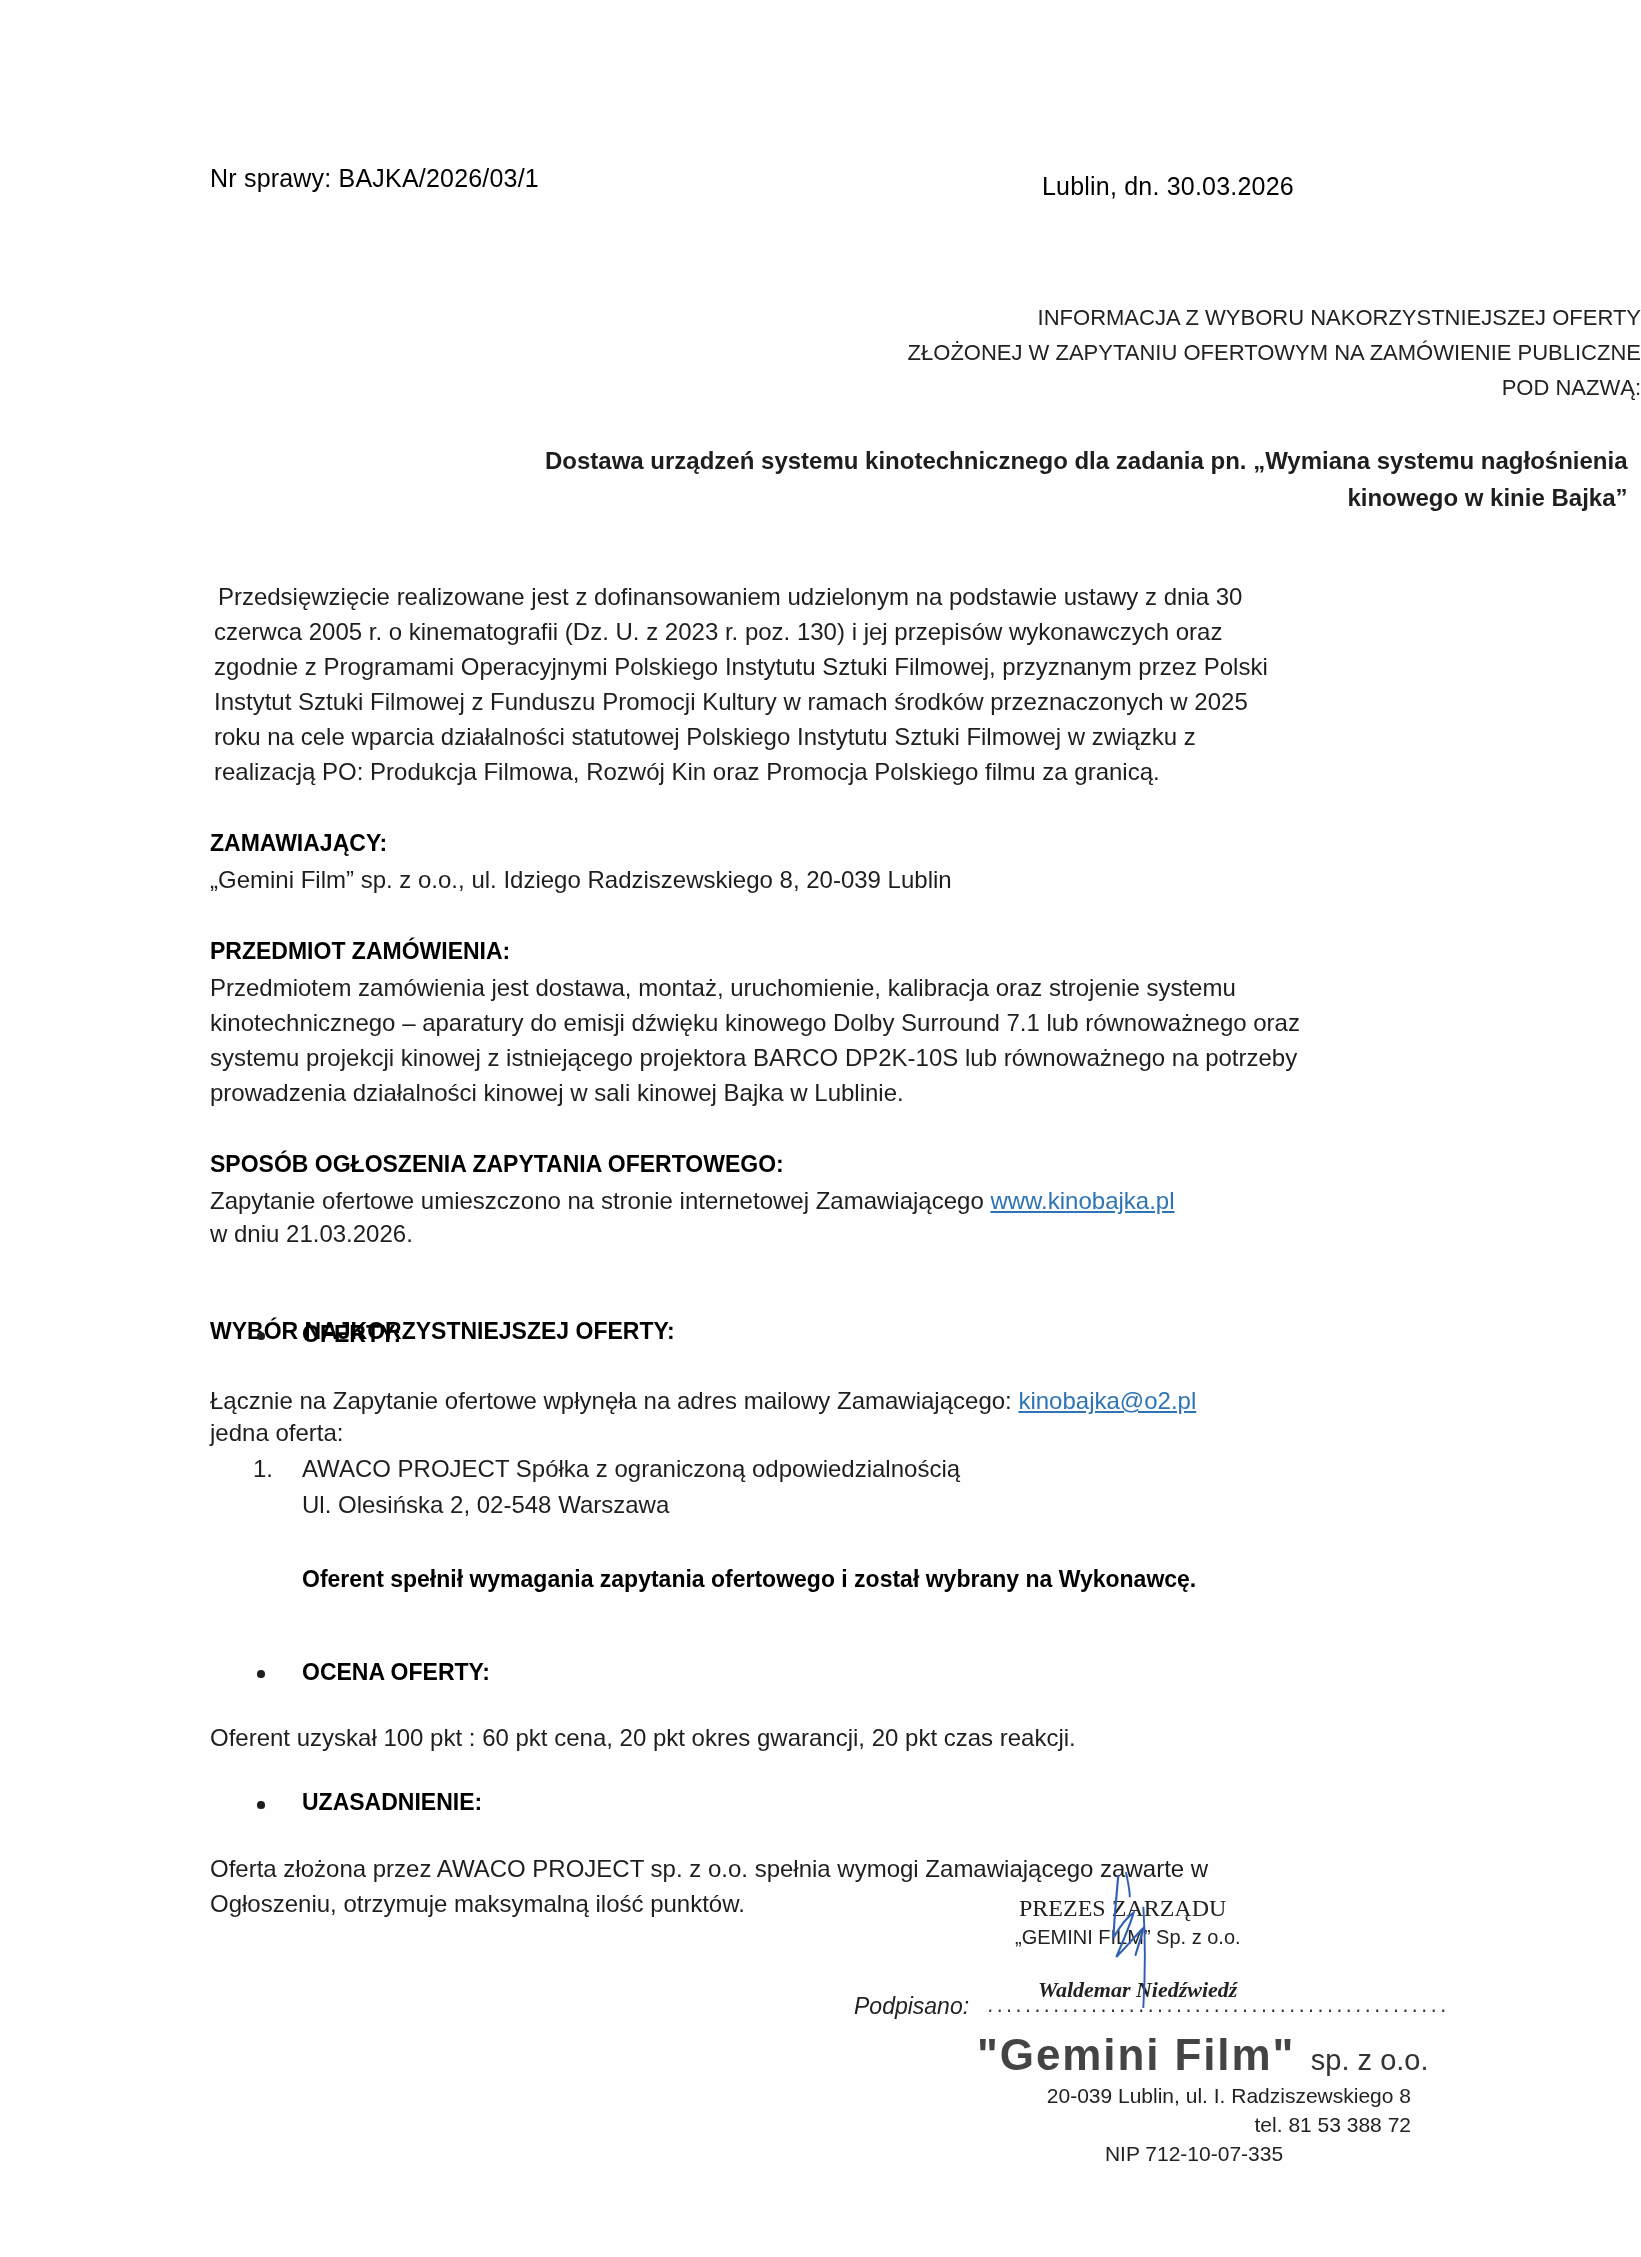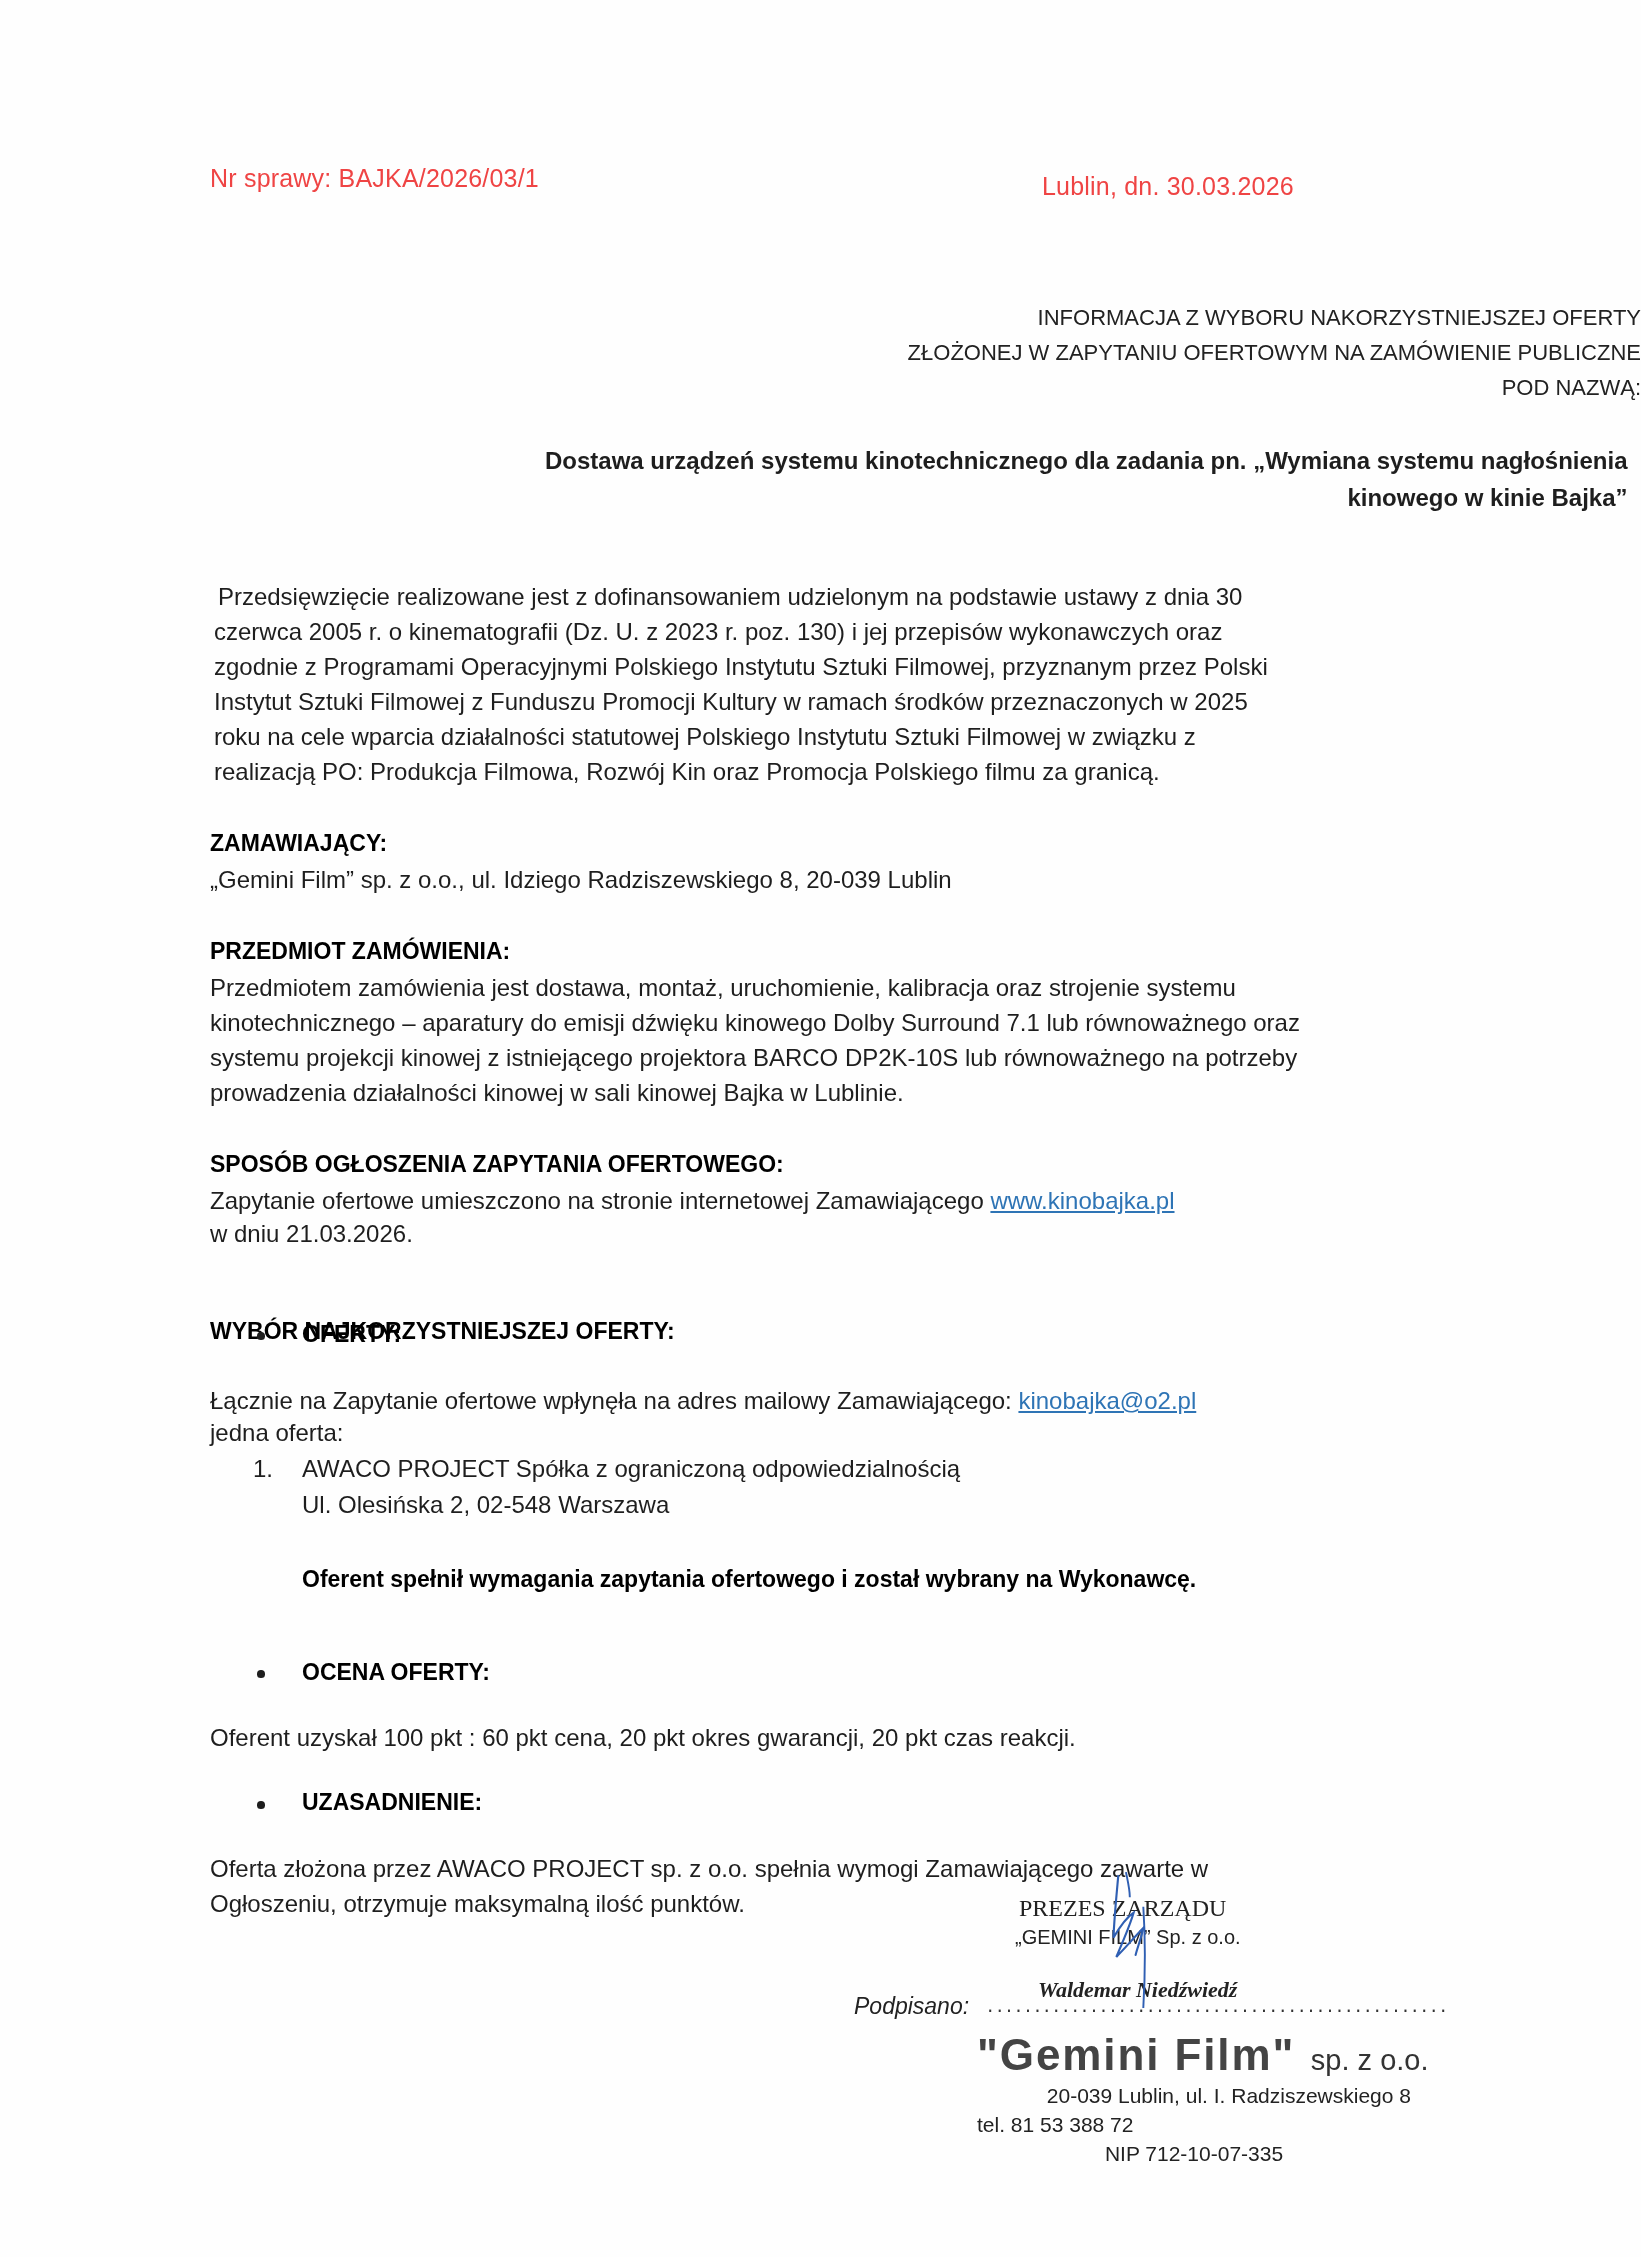--- a/index.html
+++ b/index.html
@@ -1,19 +1,19 @@
 <!DOCTYPE html>
 <html><head>
 <meta charset="utf-8">
 <style>
   html, body { margin: 0; padding: 0; background: #ffffff; }
   body { width: 1641px; height: 2257px; position: relative; overflow: hidden; color: #1e1e1e; }
   .page { position: absolute; left: 0; top: 0; width: 1641px; height: 2257px; background: #fefefe; }
   .abs { position: absolute; }
-  .hdr { font-family: "Liberation Sans", sans-serif; font-size: 25px; letter-spacing: 0.2px; color: #ef4444; }
+  .hdr { font-family: "Liberation Sans", sans-serif; font-size: 25px; letter-spacing: 0.2px; color: #000000; }
   .txt { font-family: "Liberation Sans", sans-serif; font-size: 24px; line-height: 35px; color: #1e1e1e; transform-origin: 0 0; }
   .center-block { position: absolute; left: 0; width: 1641px; text-align: right; }
   .title-line { font-family: "Liberation Sans", sans-serif; font-size: 22px; line-height: 35px; color: #222; }
   .subject { font-family: "Liberation Sans", sans-serif; font-weight: bold; font-size: 24px; line-height: 37px; color: #1e1e1e; }
   .h { font-family: "Liberation Sans", sans-serif; font-weight: bold; font-size: 23px; color: #000000; }
   .link { color: #2e74b5; text-decoration: underline; }
   .bullet { position: absolute; width: 7.7px; height: 7.7px; background: #1e1e1e; border-radius: 50%; }
   .just { text-align: justify; text-align-last: left; }
   .stamp-title { font-family: Liberation Serif, serif; font-size: 24px; color: #222; }
   .stamp-co { font-family: "Liberation Sans", sans-serif; font-size: 20px; color: #222; }
@@ -107,17 +107,17 @@
     <path d="M48 8 C46 30 44 50 43 72 C50 60 58 50 64 46 C60 60 52 78 46 92 C56 82 66 70 74 62 C72 72 68 82 66 90" fill="none" stroke="#2f5fb3" stroke-width="2.2" stroke-linecap="round"></path>
     <path d="M56 4 C58 14 60 22 60 30" fill="none" stroke="#2f5fb3" stroke-width="2"></path>
     <path d="M74 40 C76 70 76 110 74 145" fill="none" stroke="#2f5fb3" stroke-width="2"></path>
   </svg>
 
   <div class="abs" style="left:977px; top:2030px;">
     <span class="gem-big">"Gemini Film"</span>
     <span class="gem-sp" style="margin-left:11.6px;">sp. z o.o.</span>
   </div>
   <div class="abs gem-line" style="left:977px; top:2084px; width:434px; text-align:right;">20-039 Lublin, ul. I. Radziszewskiego 8</div>
-  <div class="abs gem-line" style="left:977px; top:2113px; width:434px; text-align:left;">tel. 81 53 388 72</div>
+  <div class="abs gem-line" style="left:977px; top:2113px; width:434px; text-align:right;">tel. 81 53 388 72</div>
   <div class="abs gem-line" style="left:977px; top:2142px; width:434px; text-align:center;">NIP 712-10-07-335</div>
 
 </div>
 
 
 </body></html>

